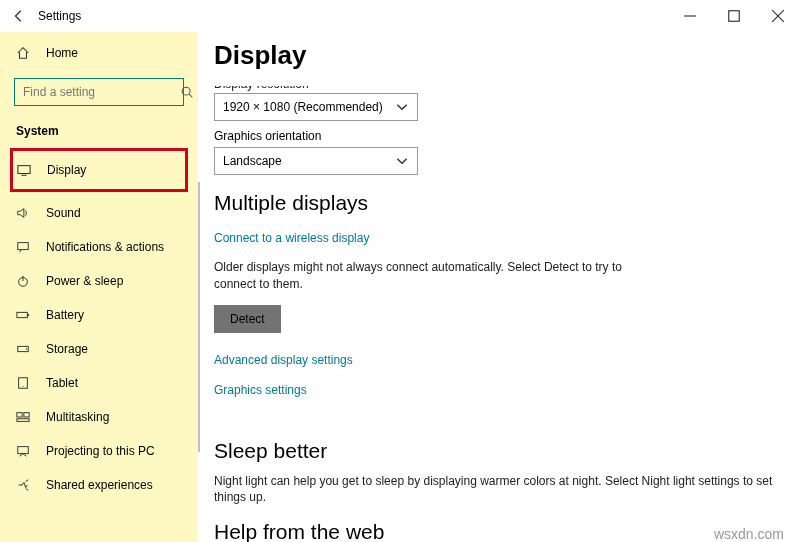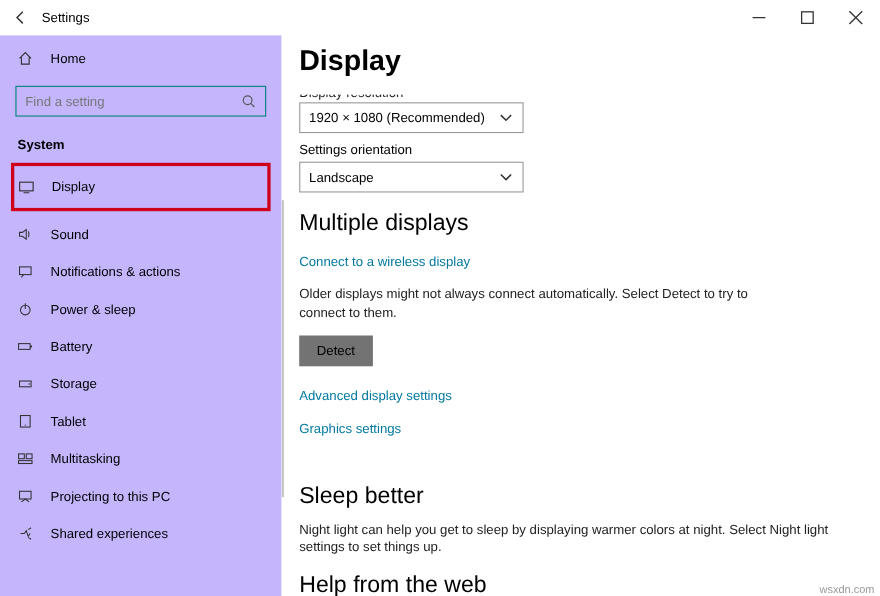--- a/index.html
+++ b/index.html
@@ -4,21 +4,21 @@
 <style>
   * { box-sizing: border-box; }
   html, body { margin:0; padding:0; width:800px; height:542px; font-family:"Segoe UI",Arial,sans-serif; font-size:12px; color:#000; background:#fff; overflow:hidden; }
   .window { display:flex; flex-direction:column; height:100%; width:100%; }
   .titlebar { display:flex; align-items:center; height:32px; padding-left:8px; }
   .titlebar .back { width:22px; height:22px; display:flex; align-items:center; justify-content:center; }
   .titlebar .title { font-size:12px; margin-left:8px; }
   .titlebar .spacer { flex:1; }
   .winbtn { width:44px; height:32px; display:flex; align-items:center; justify-content:center; }
   .body { flex:1; display:flex; overflow:hidden; }
-  .sidebar { width:256px; height:100%; background:#c4b5fd; display:flex; flex-direction:column; padding:4px 0 0 0; }
+  .sidebar { width:198px; height:100%; background:#fef9c3; display:flex; flex-direction:column; padding:4px 0 0 0; }
   .home-row { display:flex; align-items:center; height:34px; padding-left:14px; margin-bottom:8px; }
   .home-row .ico { width:18px; display:flex; align-items:center; justify-content:center; margin-right:14px; color:#333; }
   .search { margin:0 14px 12px 14px; height:28px; border:1px solid #008272; display:flex; align-items:center; padding:0 6px; }
   .search input { flex:1; border:none; outline:none; font-size:12px; color:#555; background:transparent; }
   .search input::placeholder { color:#777; font-style:normal; }
   .search .sicon { width:18px; color:#555; display:flex; align-items:center; justify-content:center; }
   .cat-label { font-weight:600; font-size:12px; margin:6px 0 2px 16px; }
   .nav { display:flex; flex-direction:column; }
   .nav-item { display:flex; align-items:center; height:34px; padding-left:14px; }
   .nav-item .ico { width:18px; display:flex; align-items:center; justify-content:center; margin-right:14px; color:#333; }
@@ -29,21 +29,21 @@
   .main::before { content:""; position:absolute; left:0; top:150px; bottom:90px; width:2px; background:#bfbfbf; }
   .h1 { font-size:26px; font-weight:600; margin-bottom:6px; }
   .truncated-label { font-size:12px; color:#222; margin-bottom:2px; position:relative; }
   .truncated-label::after { content:""; position:absolute; left:0; top:0; width:200px; height:9px; background:#fff; }
   .field-label { font-size:12px; margin:8px 0 4px 0; }
   .combo { width:204px; height:28px; border:1px solid #999; display:flex; align-items:center; justify-content:space-between; padding:0 8px; font-size:12px; }
   .section-h { font-size:21px; font-weight:400; margin:16px 0 10px 0; }
   .link { color:#0078a0; font-size:12px; margin:6px 0; display:inline-block; }
   .body-text { font-size:12px; color:#222; margin:8px 0 12px 0; max-width:420px; line-height:1.4; }
   .btn { background:#737373; border:none; padding:7px 16px; font-size:12px; display:inline-block; }
-  .watermark { position:absolute; bottom:0; right:5px; font-size:10px; color:#999; }
+  .watermark { position:absolute; bottom:0; right:16px; font-size:14px; color:#999; }
   svg { width:14px; height:14px; display:block; }
 </style>
 </head>
 <body>
 
 <div class="window">
 
   <div class="titlebar">
     <div class="back">
       <svg viewBox="0 0 16 16">
@@ -194,21 +194,21 @@
       <div class="truncated-label">Display resolution</div>
       <div class="combo">
         <span>1920 × 1080 (Recommended)</span>
         <span>
             <svg viewBox="0 0 12 12">
               <path d="M2 4l4 4 4-4" fill="none" stroke="#333" stroke-width="1.2"></path>
             </svg>
           </span>
       </div>
 
-      <div class="field-label">Settings orientation</div>
+      <div class="field-label">Graphics orientation</div>
       <div class="combo">
         <span>Landscape</span>
         <span>
             <svg viewBox="0 0 12 12">
               <path d="M2 4l4 4 4-4" fill="none" stroke="#333" stroke-width="1.2"></path>
             </svg>
           </span>
       </div>
 
       <div class="section-h">Multiple displays</div>

